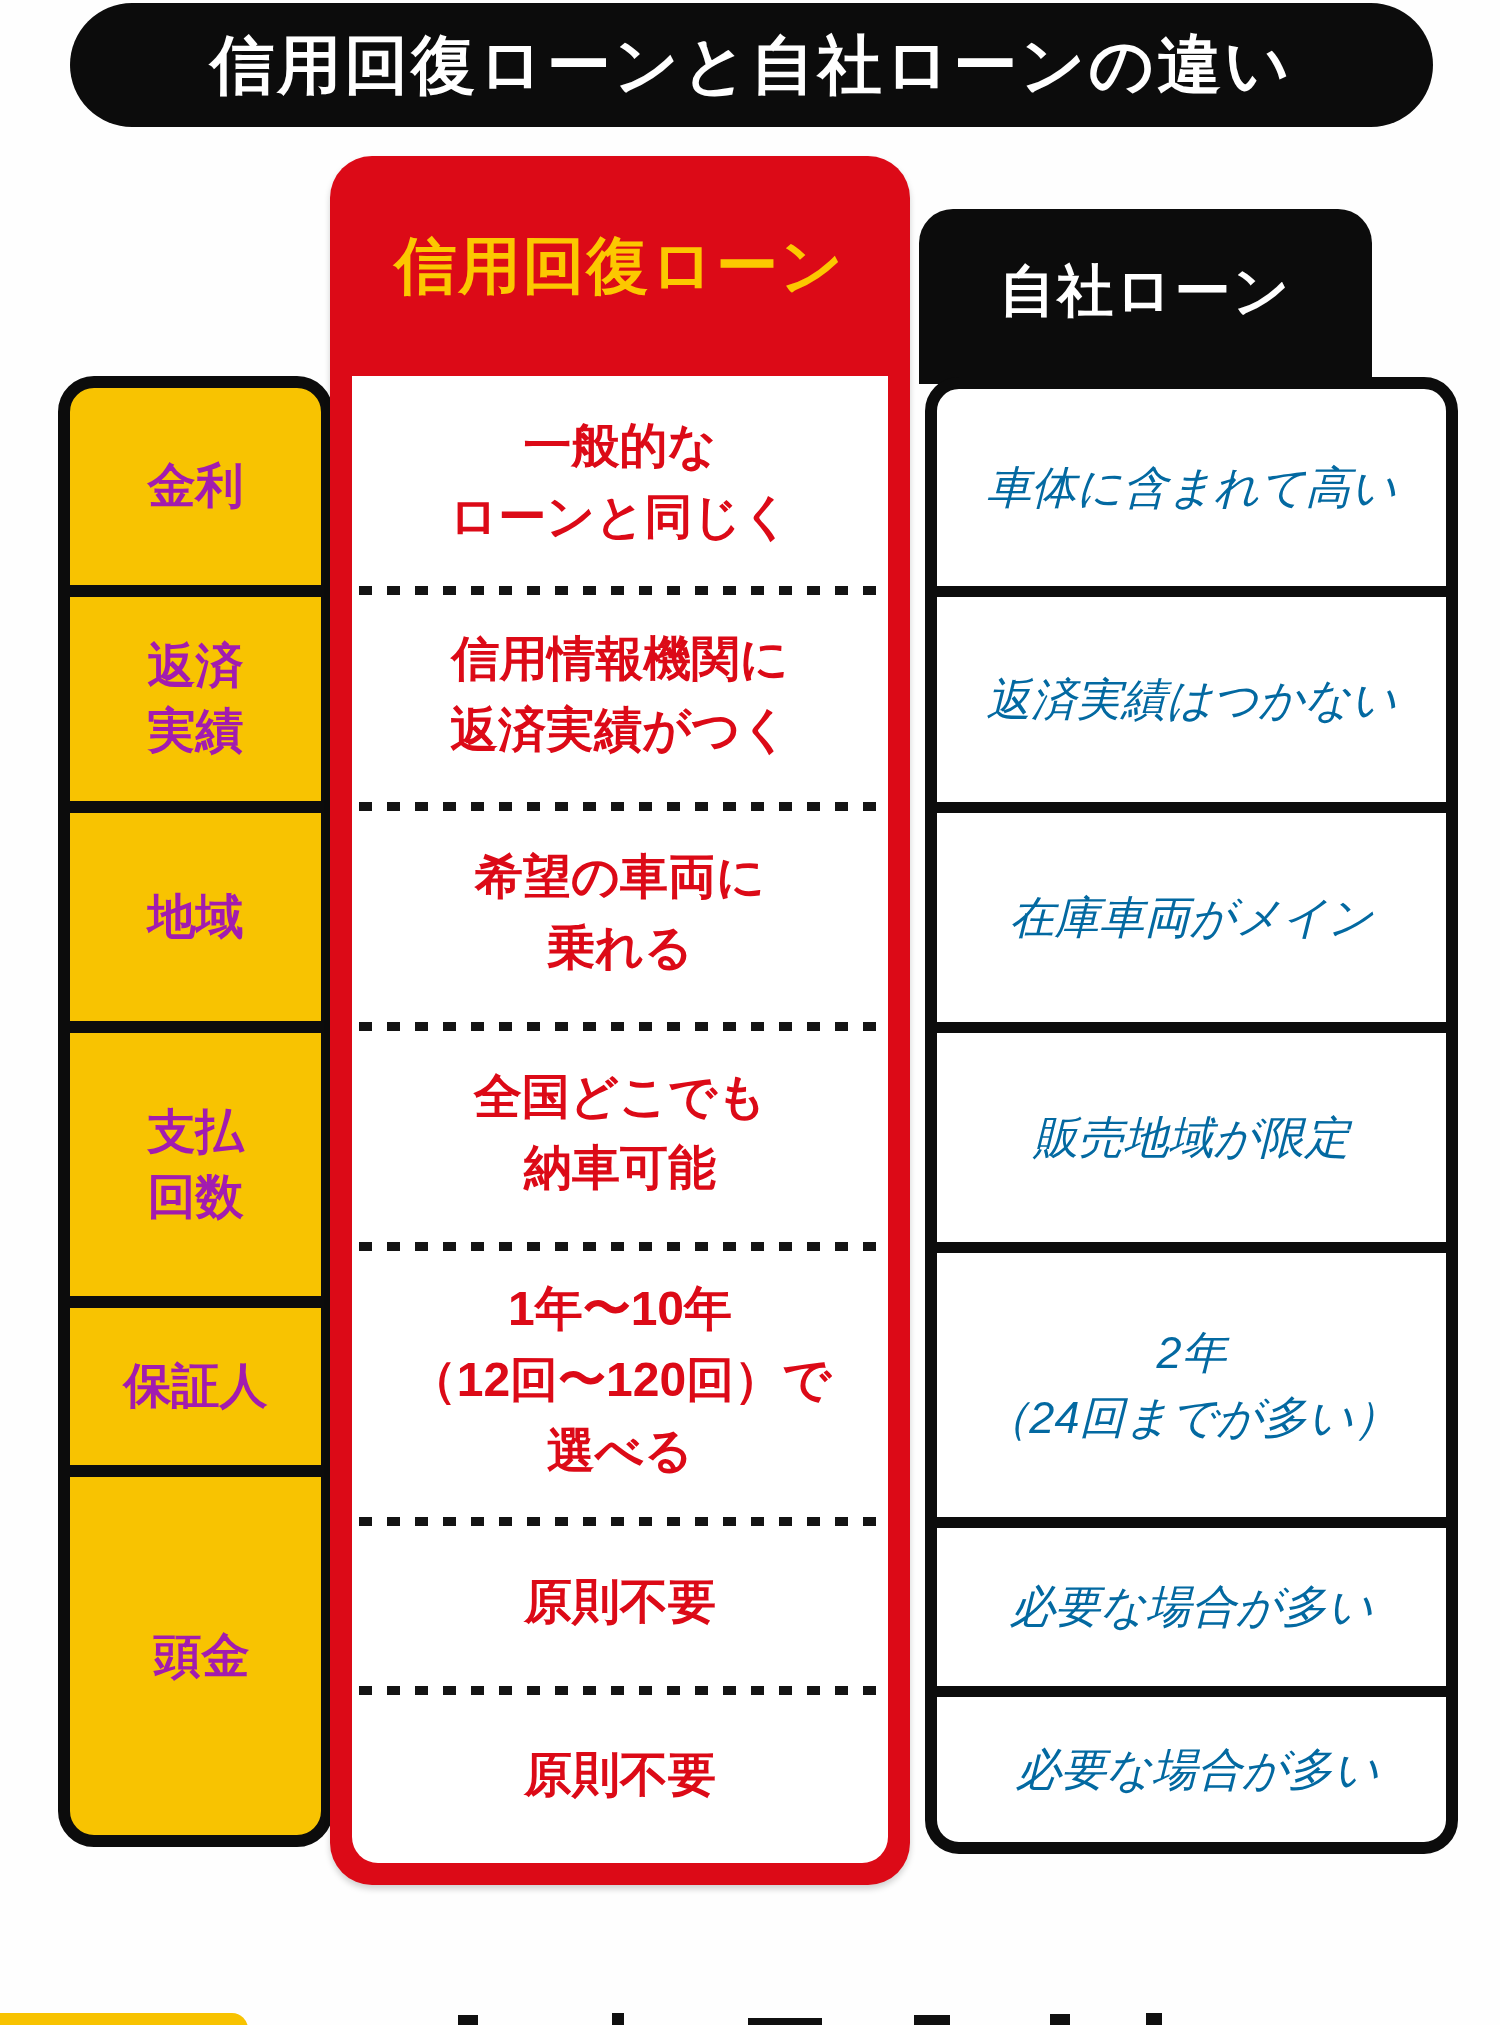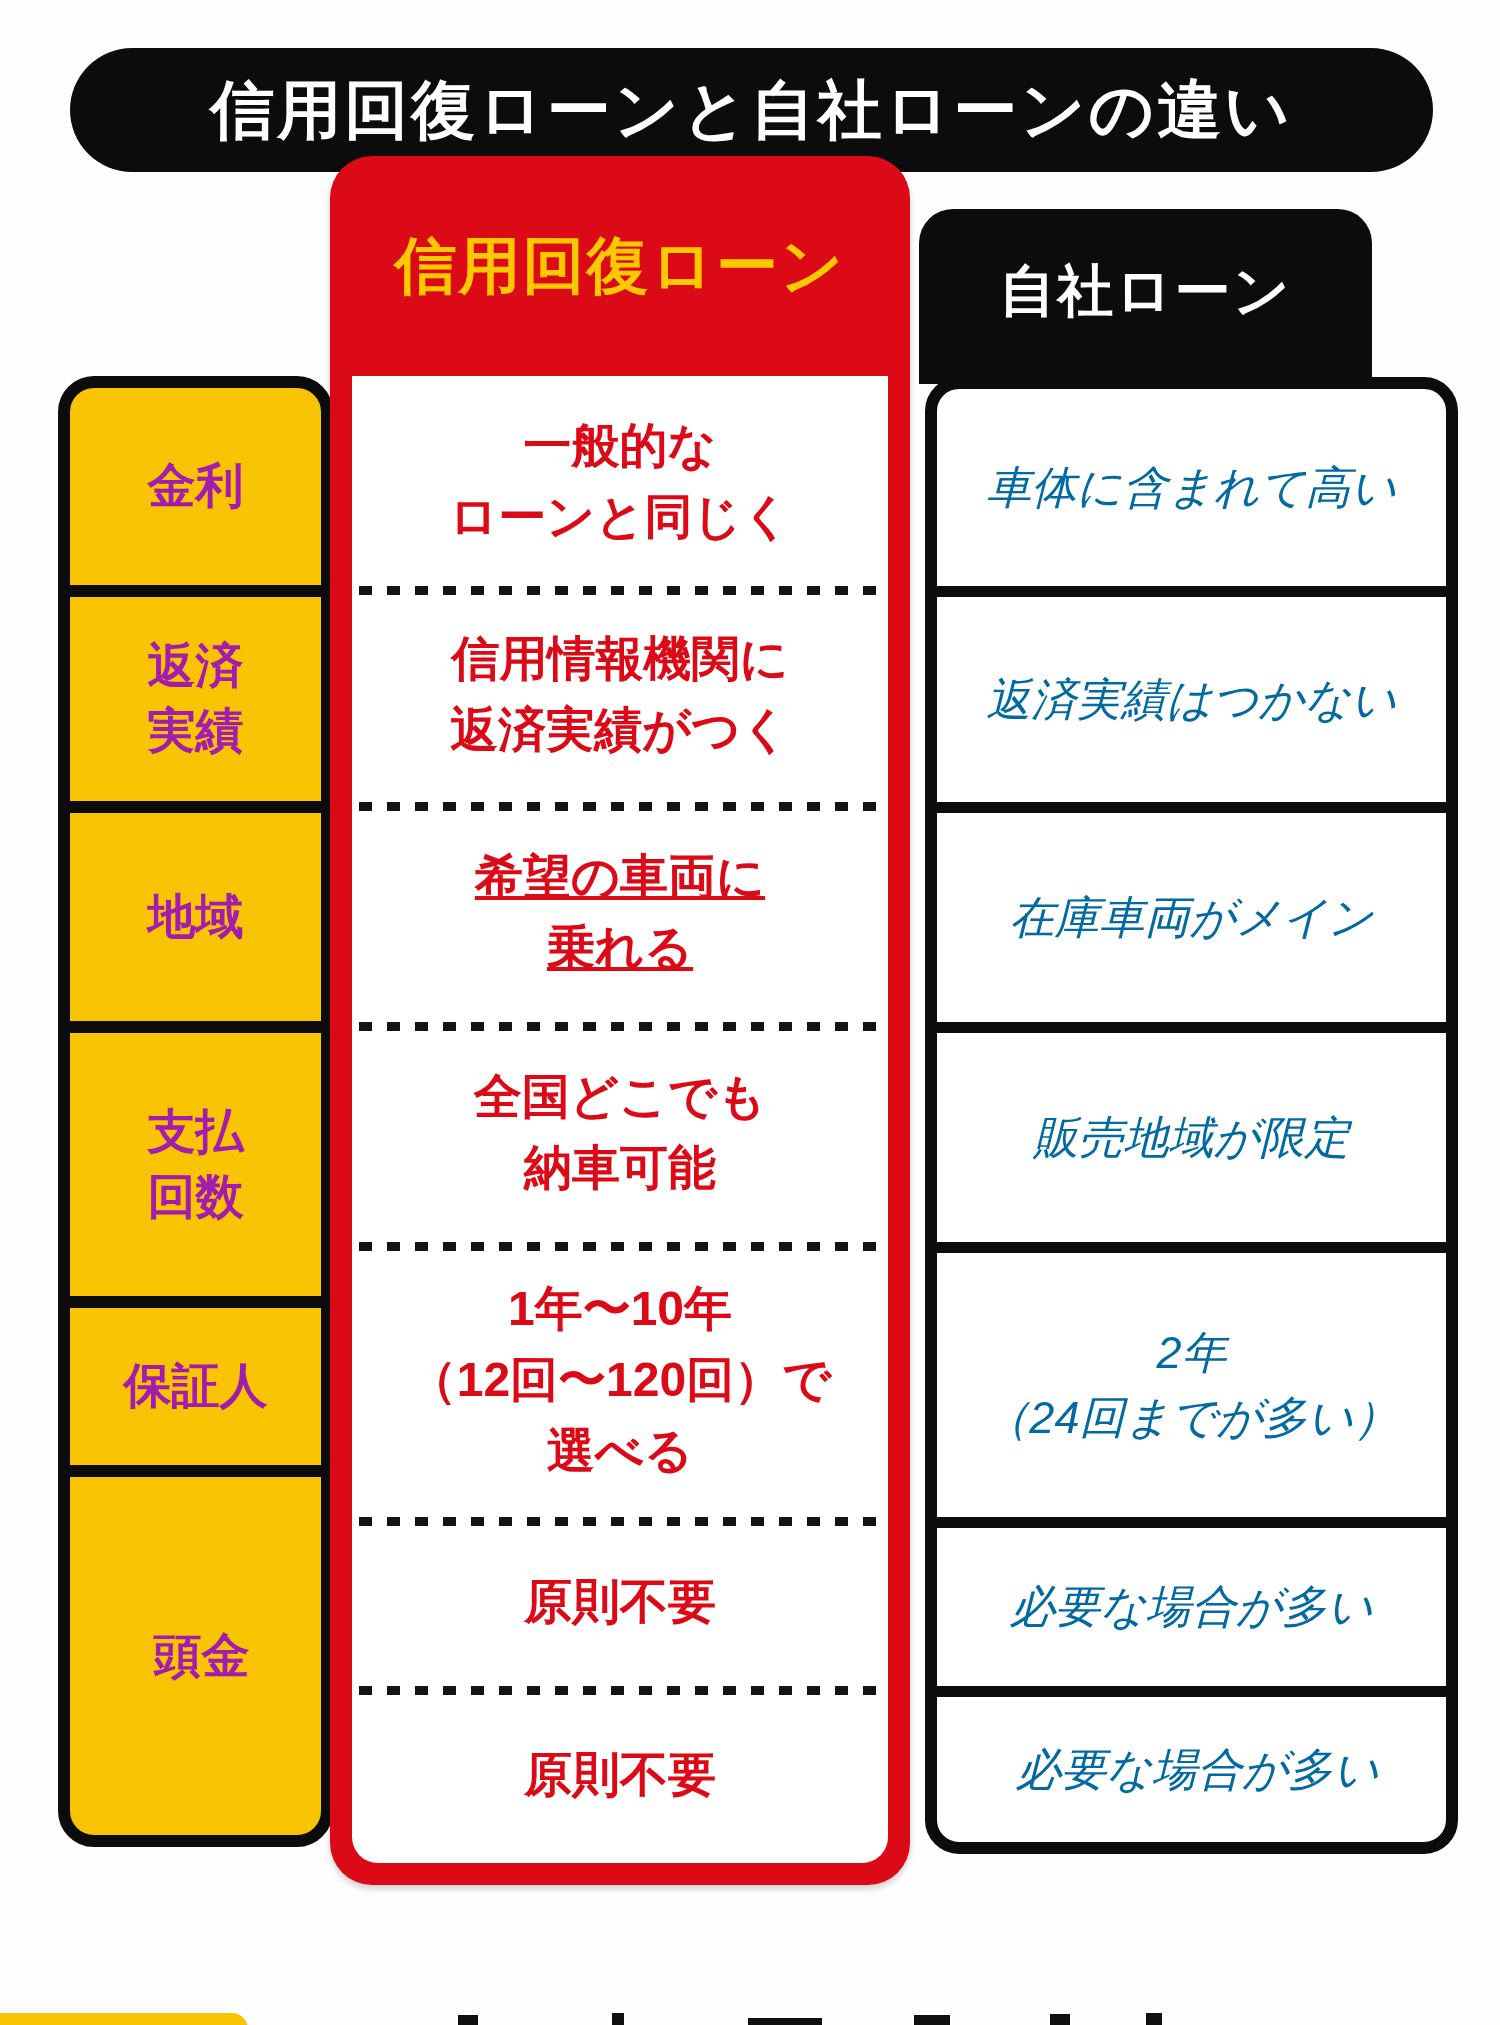--- a/index.html
+++ b/index.html
@@ -4,21 +4,21 @@
 <style>
   html,body{margin:0;padding:0;background:#ffffff;}
   .canvas{
     position:relative;width:1500px;height:2025px;overflow:hidden;background:#fefefe;
     font-family:"Liberation Sans","DejaVu Sans",sans-serif;
   }
   
   .title-banner{
     position:absolute;left:70px;top:3px;width:1363px;height:124px;
     background:#0c0c0c;border-radius:64px;
-    display:flex;align-items:center;justify-content:center;margin-top:45px;
+    display:flex;align-items:center;justify-content:center;
   }
   .title-banner .t{
     color:#ffffff;font-weight:bold;font-size:64px;letter-spacing:3px;white-space:nowrap;
   }
   
   .left-col{
     position:absolute;left:58px;top:376px;width:275px;height:1471px;
     background:#f8c301;border:12px solid #0c0c0c;border-radius:36px;
     box-sizing:border-box;display:flex;flex-direction:column;z-index:1;
   }
@@ -68,21 +68,21 @@
     text-align:center;white-space:pre-line;box-sizing:border-box;flex:0 0 auto;
   }
   .red-body .cell.dash{
     background-image:repeating-linear-gradient(90deg,#141414 0 13px,transparent 13px 28px);
     background-size:calc(100% - 14px) 9px;background-repeat:no-repeat;background-position:7px 0;
   }
   
   .lr-r1{height:197px;} .lr-r2{height:216px;} .lr-r3{height:220px;} .lr-r4{height:220px;}
   .lr-r5{height:275px;} .lr-r6{height:169px;} .lr-r7{flex:1 1 auto !important;padding-left:12px;}
   
-  .md-r1{height:210px;} .md-r2{height:216px;} .md-r3{height:220px;text-decoration:underline;} .md-r4{height:220px;}
+  .md-r1{height:210px;} .md-r2{height:216px;} .md-r3{height:220px;} .md-r4{height:220px;}
   .md-r5{height:275px;} .md-r6{height:169px;} .md-r7{flex:1 1 auto !important;}
   
   .next-highlight{
     position:absolute;left:0;top:2013px;width:248px;height:40px;
     background:#f8c301;border-radius:0 16px 16px 0;
   }
   .frag{position:absolute;background:#101010;}
   .f1{left:458px;top:2015px;width:20px;height:10px;}
   .f2{left:612px;top:2013px;width:12px;height:12px;}
   .f3{left:748px;top:2018px;width:74px;height:7px;}

